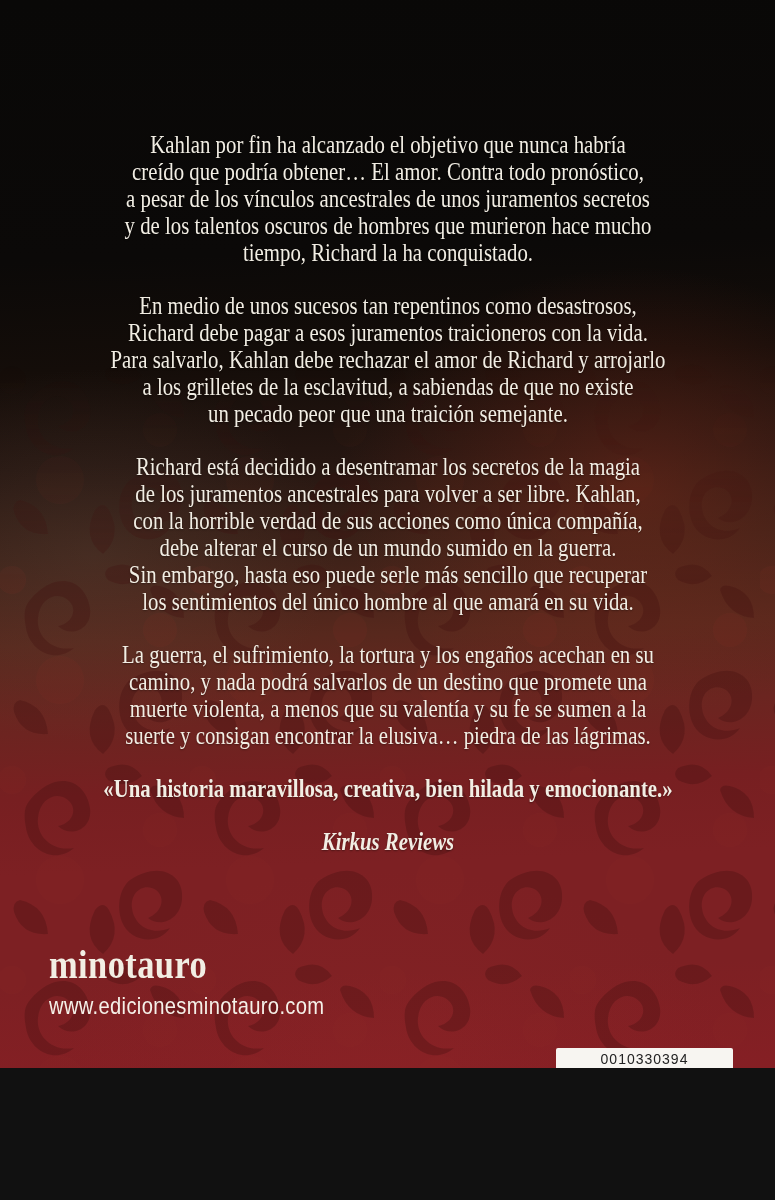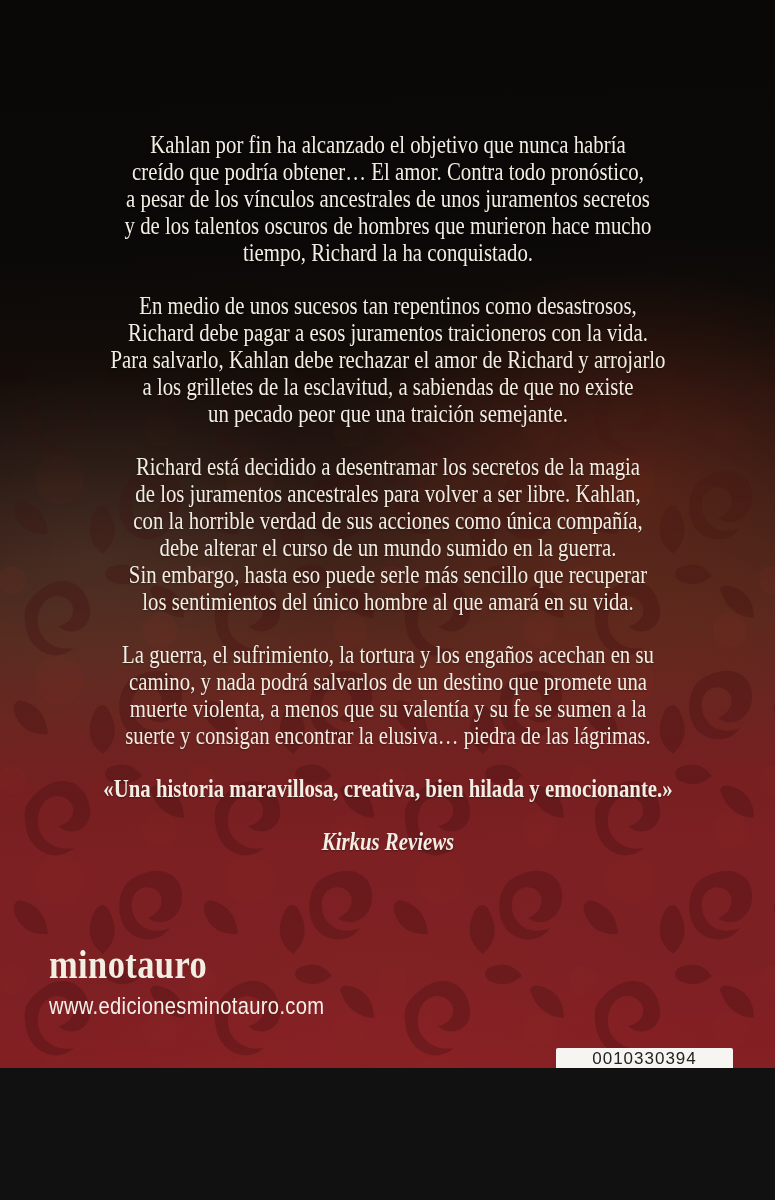--- a/index.html
+++ b/index.html
@@ -89,21 +89,21 @@
     left: 556px;
     top: 1048px;
     width: 177px;
     height: 97px;
     background: var(--barcode-background, #f7f5f1);
     border-radius: 2px;
     padding: 4px 4px 0 4px;
   }
   .bc-top {
     font-family: "Liberation Sans", sans-serif;
-    font-size: 17px;
+    font-size: 14px;
     line-height: 14px;
     letter-spacing: 1px;
     color: #222;
     text-align: center;
   }
   .bc-main {
     position: relative;
     margin-top: 2px;
     height: 70px;
   }

